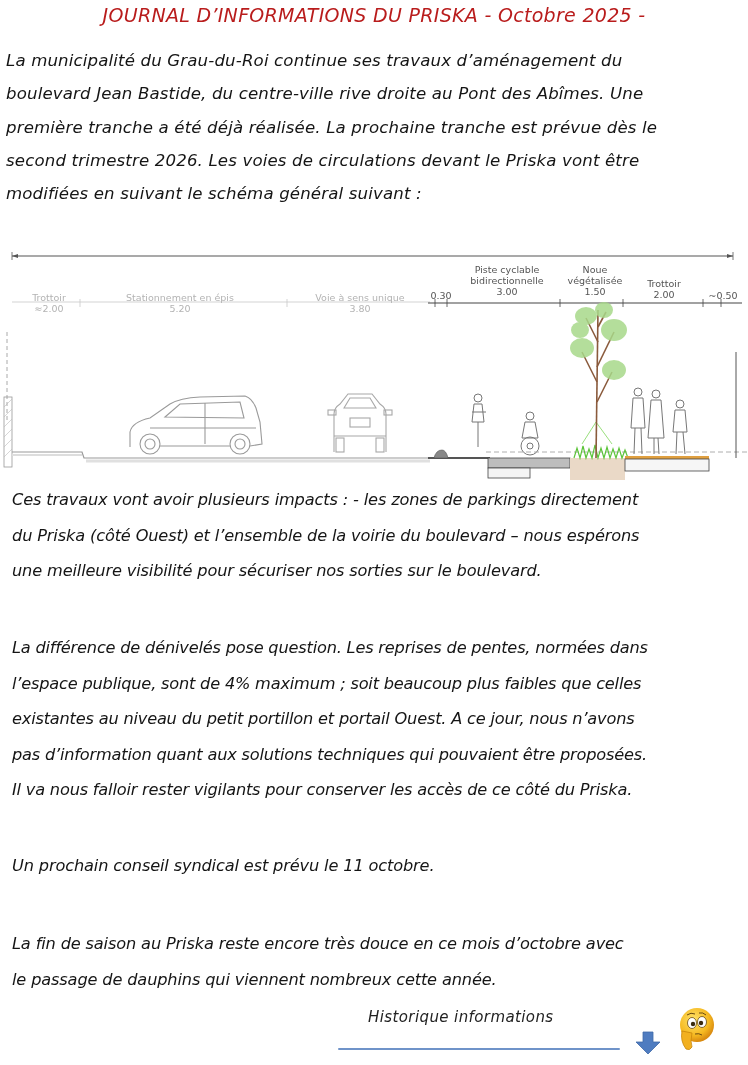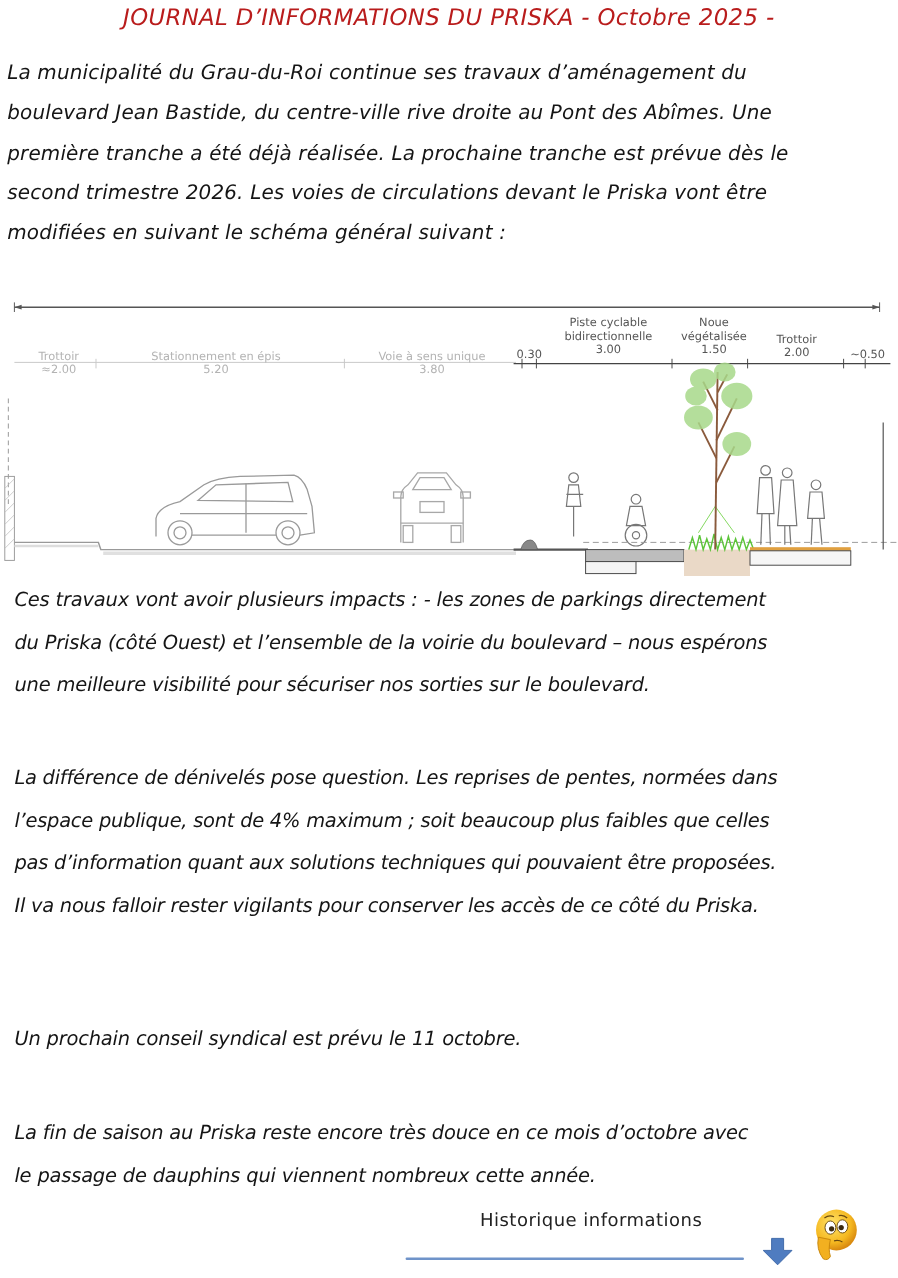--- a/index.html
+++ b/index.html
@@ -12,21 +12,21 @@
   .p3 { left: 12px; top: 630px; width: 735px; font-size: 16.2px; line-height: 35.5px; letter-spacing: -0.2px; }
   .p4 { left: 12px; top: 851px; width: 735px; font-size: 16.2px; line-height: 30px; letter-spacing: -0.15px; }
   .p5 { left: 12px; top: 926px; width: 735px; font-size: 16.2px; line-height: 35.5px; letter-spacing: -0.15px; }
 
   .diagram { position: absolute; left: 0; top: 232px; width: 748px; height: 248px; }
   .dim-label { position: absolute; font-family: "DejaVu Sans", sans-serif; text-align: center; white-space: nowrap; }
   .dim-label.grey { color: #b3b3b3; font-size: 9.5px; line-height: 11px; }
   .dim-label.dark { color: #555; font-size: 9.5px; line-height: 11px; }
   .boulevard-label { position: absolute; left: 0; top: 6px; width: 748px; text-align: center; font-size: 9.5px; color: #333; }
 
-  .footer-link { position: absolute; left: 368px; top: 1008px; font-size: 15px; color: #222; letter-spacing: 0.4px; margin-left: 32px; }
+  .footer-link { position: absolute; left: 368px; top: 1008px; font-size: 15px; color: #222; font-style: italic; letter-spacing: 0.4px; }
   .footer-line { position: absolute; left: 338px; top: 1048px; width: 282px; height: 2px; background: #6f93c9; border-radius: 1px; }
   .arrow-btn { position: absolute; left: 634px; top: 1030px; width: 28px; height: 26px; }
   .emoji-btn { position: absolute; left: 670px; top: 1003px; width: 50px; height: 50px; }
 </style>
 </head>
 <body>
 
 <div class="title">JOURNAL D’INFORMATIONS DU PRISKA - Octobre 2025 -</div>
 
 <div class="para p1">
@@ -202,20 +202,21 @@
 
 <div class="para p2">
   <span class="line">Ces travaux vont avoir plusieurs impacts : - les zones de parkings directement</span>
   <span class="line">du Priska (côté Ouest) et l’ensemble de la voirie du boulevard – nous espérons</span>
   <span class="line">une meilleure visibilité pour sécuriser nos sorties sur le boulevard.</span>
 </div>
 
 <div class="para p3">
   <span class="line">La différence de dénivelés pose question. Les reprises de pentes, normées dans</span>
   <span class="line">l’espace publique, sont de 4% maximum ; soit beaucoup plus faibles que celles</span>
+  <span class="line">existantes au niveau du petit portillon et portail Ouest. A ce jour, nous n’avons</span>
   <span class="line">pas d’information quant aux solutions techniques qui pouvaient être proposées.</span>
   <span class="line">Il va nous falloir rester vigilants pour conserver les accès de ce côté du Priska.</span>
 </div>
 
 <div class="para p4">
   <span class="line">Un prochain conseil syndical est prévu le 11 octobre.</span>
 </div>
 
 <div class="para p5">
   <span class="line">La fin de saison au Priska reste encore très douce en ce mois d’octobre avec</span>

